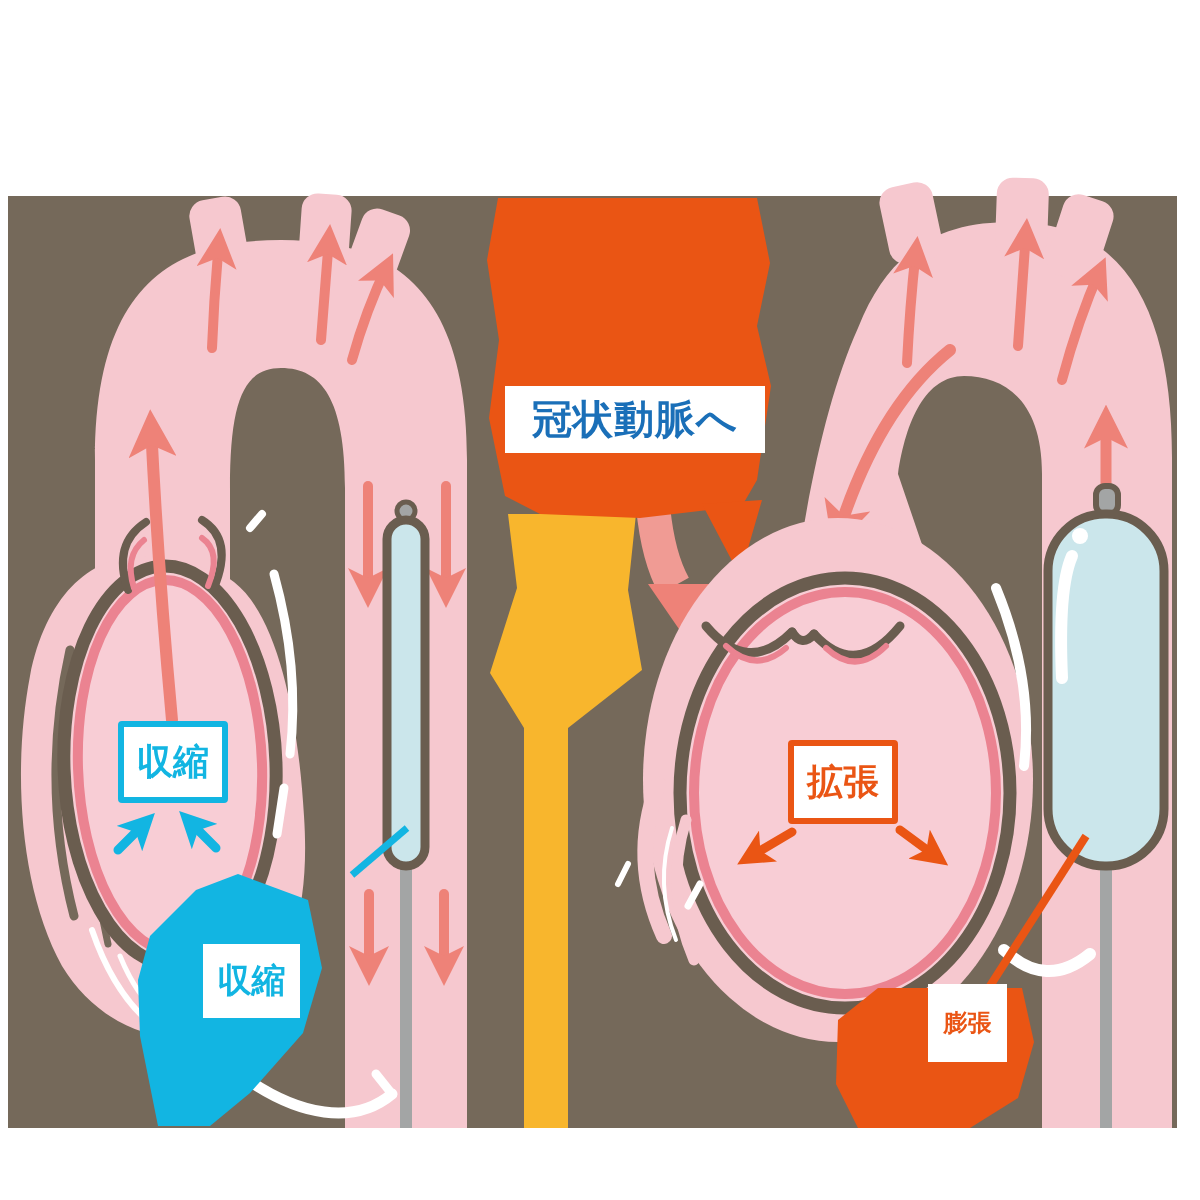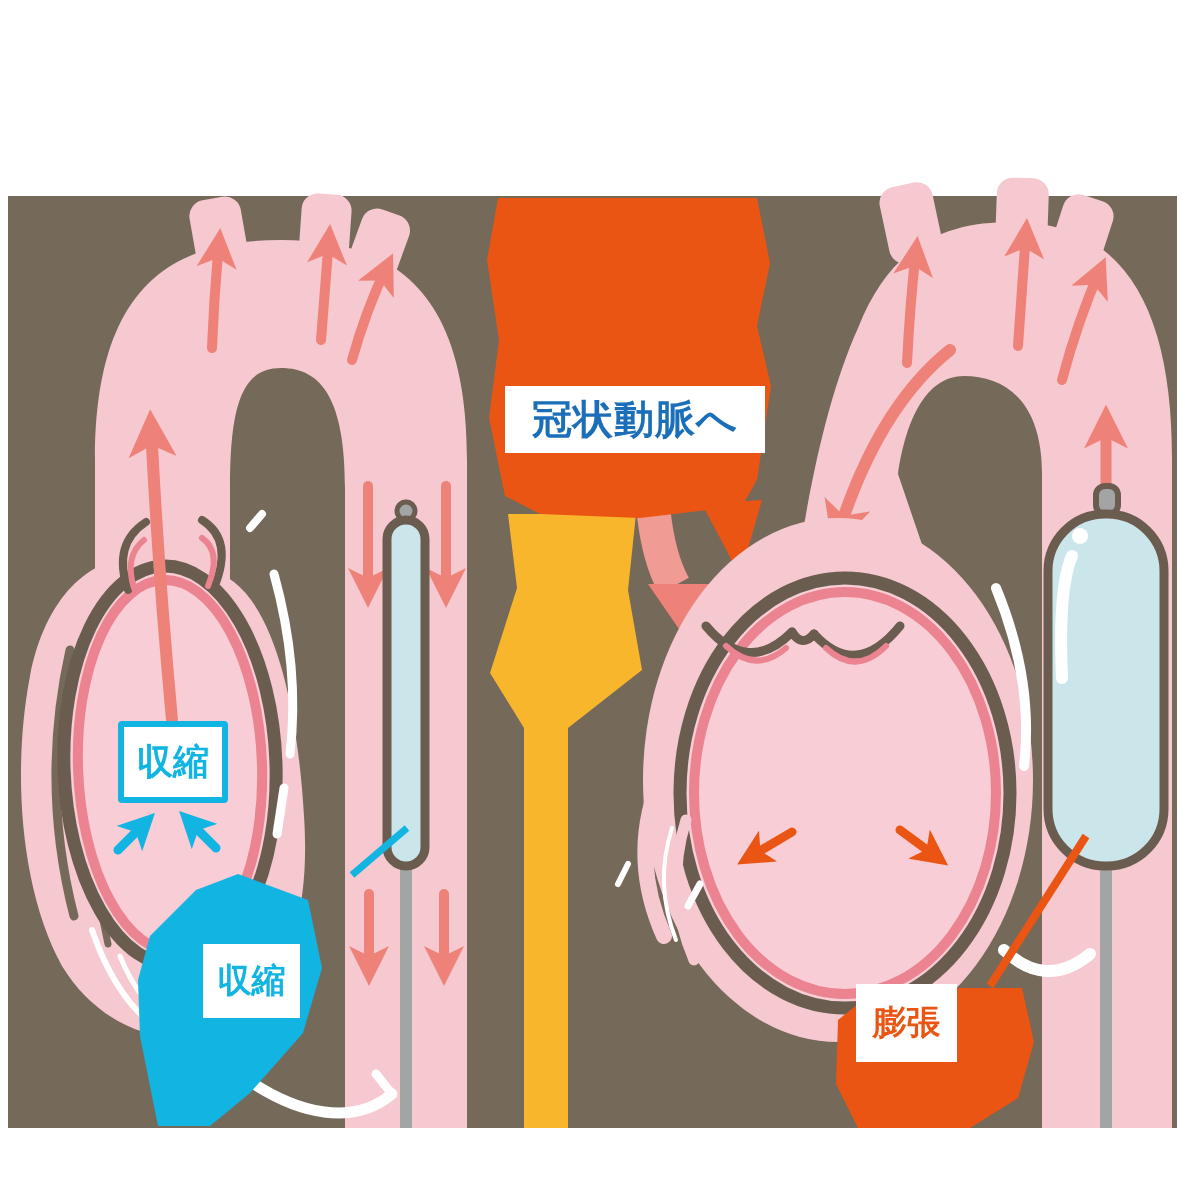--- a/index.html
+++ b/index.html
@@ -8,21 +8,21 @@
   .stage svg{position:absolute;left:0;top:0;}
   .lbl{position:absolute;display:flex;align-items:center;justify-content:center;
        background:#ffffff;font-weight:bold;box-sizing:border-box;white-space:nowrap;
        font-family:"DejaVu Sans",sans-serif;}
   #lbl-left-heart{left:118px;top:693px;width:110px;height:82px;border:6px solid #12B5E2;
        color:#12B5E2;font-size:36px;border-radius:4px;}
   #lbl-left-balloon{left:203px;top:916px;width:97px;height:74px;color:#12B5E2;font-size:34px;}
   #lbl-coronary{left:505px;top:358px;width:260px;height:67px;color:#1A6FB8;font-size:40px;letter-spacing:1px;}
   #lbl-right-heart{left:788px;top:712px;width:110px;height:84px;border:6px solid #EA5514;
        color:#EA5514;font-size:36px;border-radius:4px;}
-  #lbl-right-balloon{left:856px;top:956px;width:101px;height:78px;color:#EA5514;font-size:34px;}
+  #lbl-right-balloon{left:928px;top:956px;width:79px;height:78px;color:#EA5514;font-size:24px;}
 </style>
 </head>
 <body>
 
 <div class="stage">
 
 <svg width="1200" height="1200" viewBox="0 0 1200 1200">
   <defs>
     <marker id="mSalmon" viewBox="0 0 10 10" refX="6.5" refY="5" markerWidth="4" markerHeight="4" orient="auto" markerUnits="strokeWidth">
       <path d="M0 0 L10 5 L0 10 L2.5 5 Z" fill="#EE8278"></path>
@@ -171,15 +171,16 @@
     </g>
 
     <line x1="990" y1="958" x2="1086" y2="808" stroke="#EA5514" stroke-width="8"></line>
     <polygon points="838,992 878,960 1022,960 1034,1014 1018,1070 970,1100 858,1100 836,1056" fill="#EA5514"></polygon>
   </g>
 </svg>
 
 <div class="lbl" id="lbl-coronary">冠状動脈へ</div>
 <div class="lbl" id="lbl-left-heart">収縮</div>
 <div class="lbl" id="lbl-left-balloon">収縮</div>
+<div class="lbl" id="lbl-right-heart">拡張</div>
 <div class="lbl" id="lbl-right-balloon">膨張</div>
 
 </div>
 
 </body></html>

